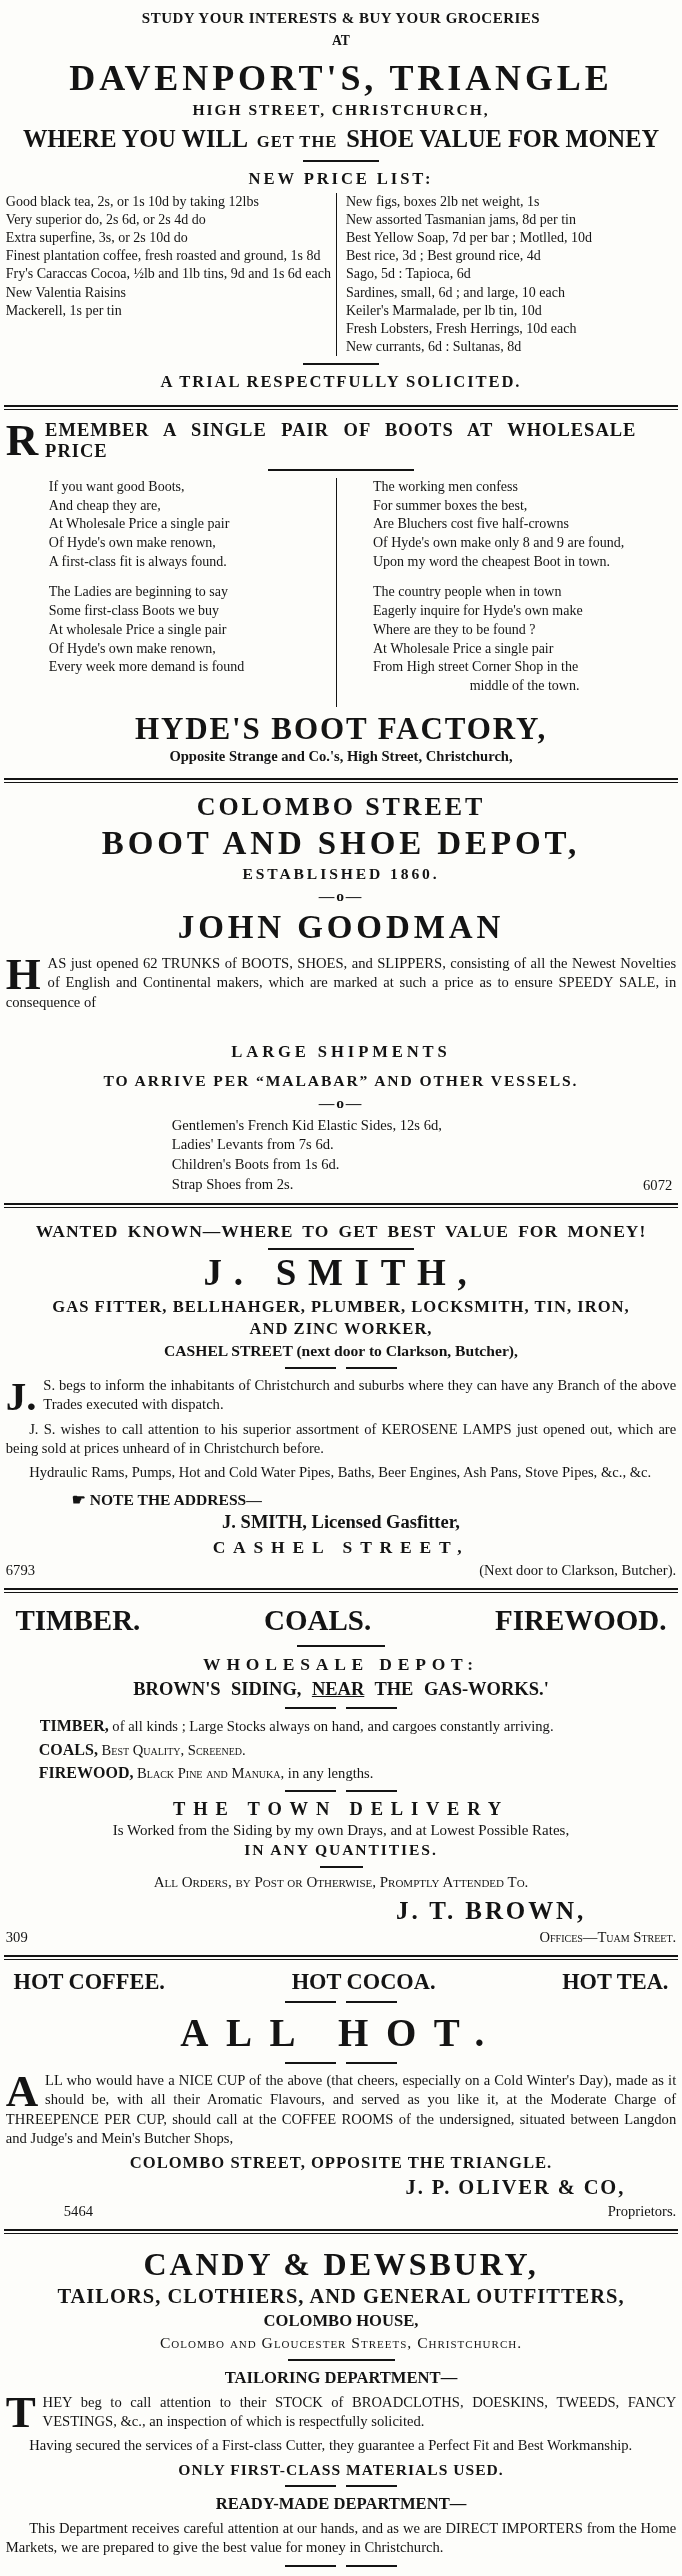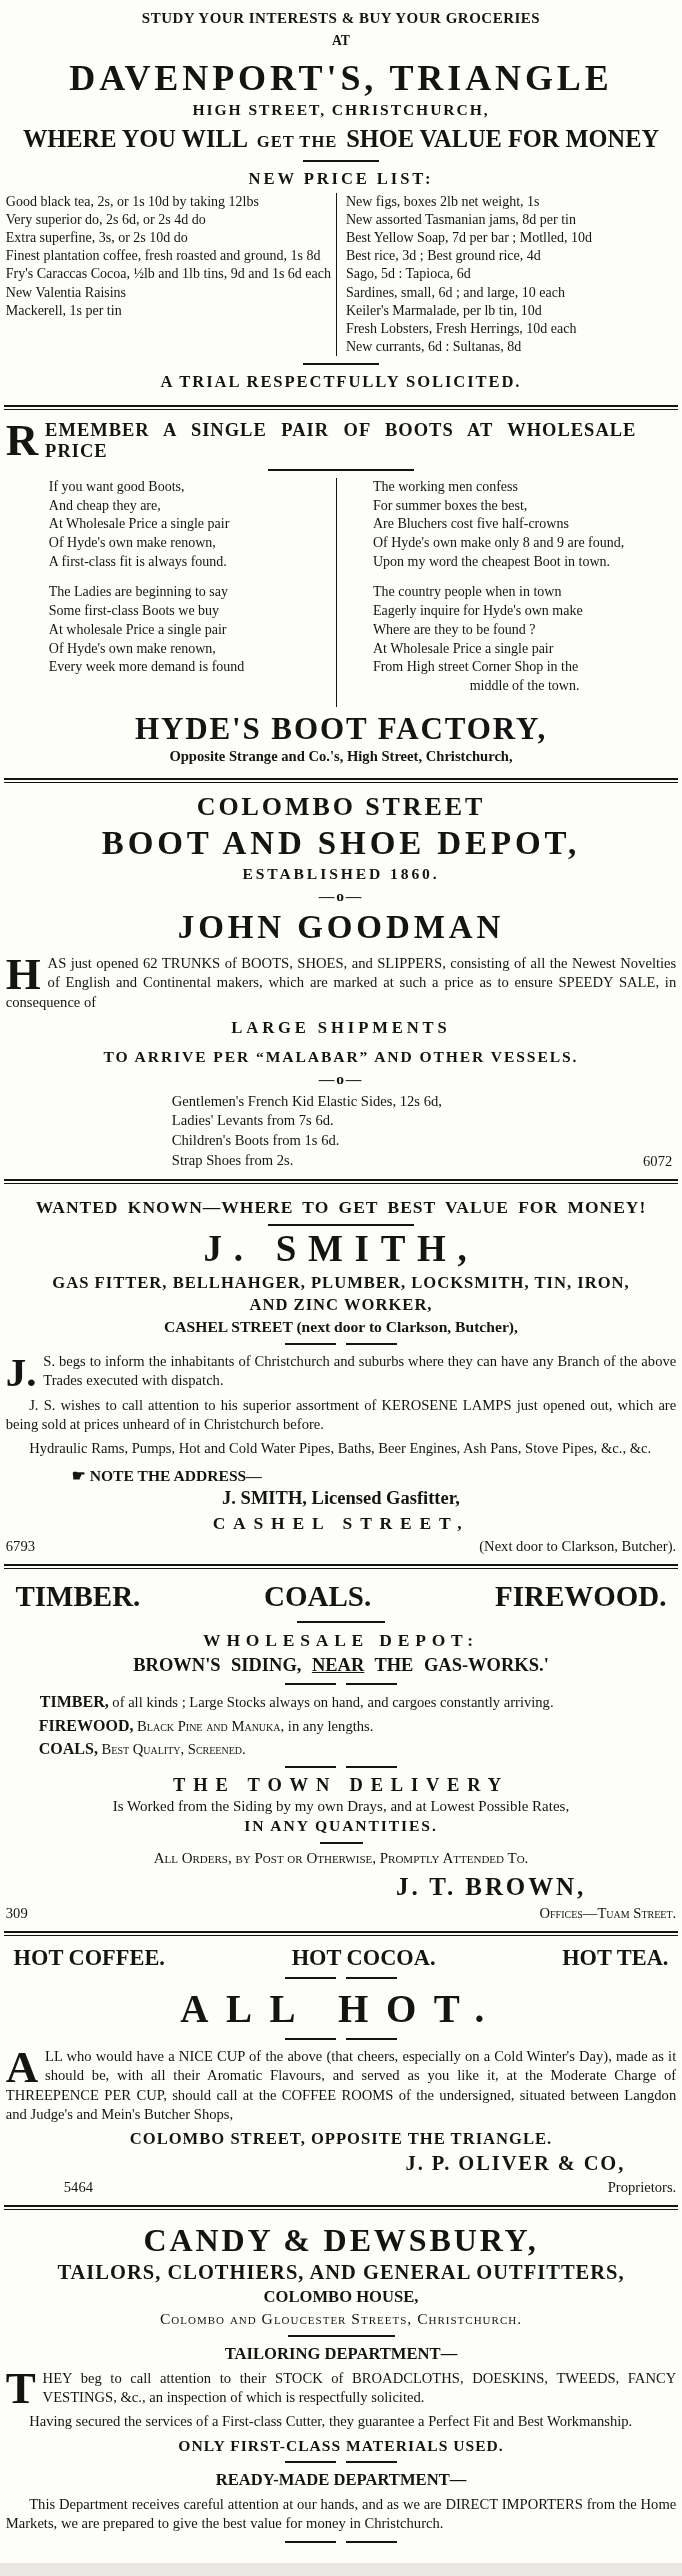--- a/index.html
+++ b/index.html
@@ -180,21 +180,21 @@
   <section class="ad">
     <div class="h-huge" style="font-size:26px;letter-spacing:2.9px">COLOMBO  STREET</div>
     <div class="h-name" style="font-size:33px;margin:3.9px 0 1.9px">BOOT  AND  SHOE  DEPOT,</div>
     <div class="h-sub" style="letter-spacing:2.9px">ESTABLISHED  1860.</div>
     <div class="odash">—o—</div>
     <div class="h-name" style="font-size:33px;margin:1.9px 0 7.8px">JOHN  GOODMAN</div>
     <p class="body">
       <span class="dropcap">H</span>
       <span>AS just opened 62 TRUNKS of BOOTS, SHOES, and SLIPPERS, consisting of all the Newest Novelties of English and Continental makers, which are marked at such a price as to ensure SPEEDY SALE, in consequence of</span>
     </p>
-    <div class="h-md" style="clear:both;letter-spacing:3.9px;margin-top:6px">LARGE  SHIPMENTS</div>
+    <div class="h-md" style="clear:both;letter-spacing:3.9px;margin-top:30px">LARGE  SHIPMENTS</div>
     <div class="h-md" style="font-size:15.6px;letter-spacing:1.9px;margin-top:9.7px">TO  ARRIVE  PER  “MALABAR”  AND  OTHER  VESSELS.</div>
     <div class="odash">—o—</div>
     <div class="relwrap">
       <ul class="goodman-items">
         <li>Gentlemen's French Kid Elastic Sides, 12s 6d,</li>
         <li>Ladies' Levants from 7s 6d.</li>
         <li>Children's Boots from 1s 6d.</li>
         <li>Strap Shoes from 2s.</li>
       </ul>
       <span class="ref-br">6072</span>
@@ -246,24 +246,24 @@
       <span>BROWN'S  SIDING,  </span><span style="text-decoration:underline">NEAR</span><span>  THE  GAS-WORKS.'</span>
     </div>
     <div class="rule-double">
         <i></i>
         <i></i>
       </div>
     <p class="body" style="padding-left:94px;text-indent:-60px;margin:1.9px 0">
       <span class="lead">TIMBER,</span><span> of all kinds ;  Large Stocks always on hand, and cargoes constantly arriving.</span>
     </p>
     <p class="body" style="padding-left:33px;text-indent:0;margin:1.9px 0">
+      <span class="lead">COALS,</span><span class="sc"> Best Quality, Screened.</span>
+    </p>
+    <p class="body" style="padding-left:33px;text-indent:0;margin:1.9px 0">
       <span class="lead">FIREWOOD,</span><span class="sc"> Black Pine and Manuka,</span><span> in any lengths.</span>
-    </p>
-    <p class="body" style="padding-left:33px;text-indent:0;margin:1.9px 0">
-      <span class="lead">COALS,</span><span class="sc"> Best Quality, Screened.</span>
     </p>
     <div class="rule-double">
         <i></i>
         <i></i>
       </div>
     <div class="town-delivery">THE  TOWN  DELIVERY</div>
     <div class="center" style="font-size:15px">Is Worked from the Siding by my own Drays, and at Lowest Possible Rates,</div>
     <div class="quantities">IN  ANY  QUANTITIES.</div>
     <div class="rule-short" style="width:43px"></div>
     <div class="orders sc">All Orders, by Post or Otherwise, Promptly Attended To.</div>

